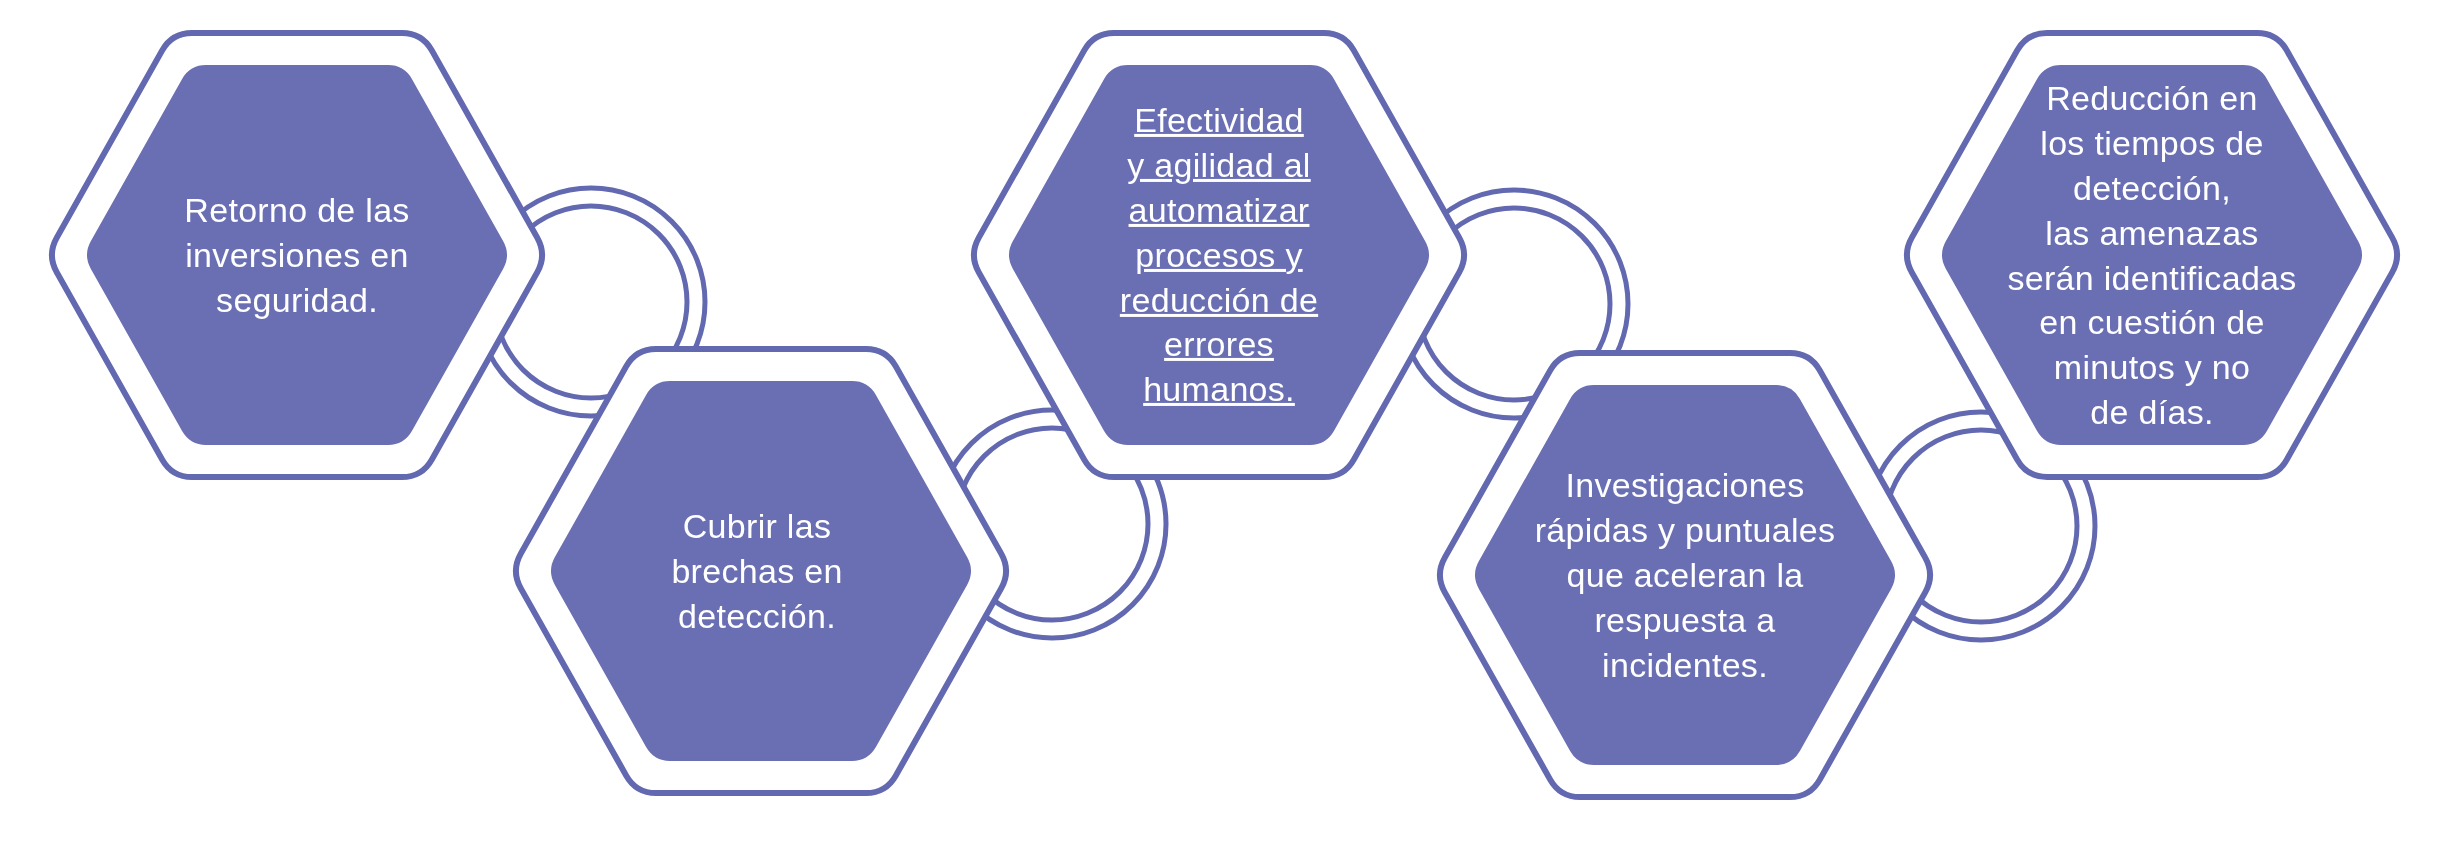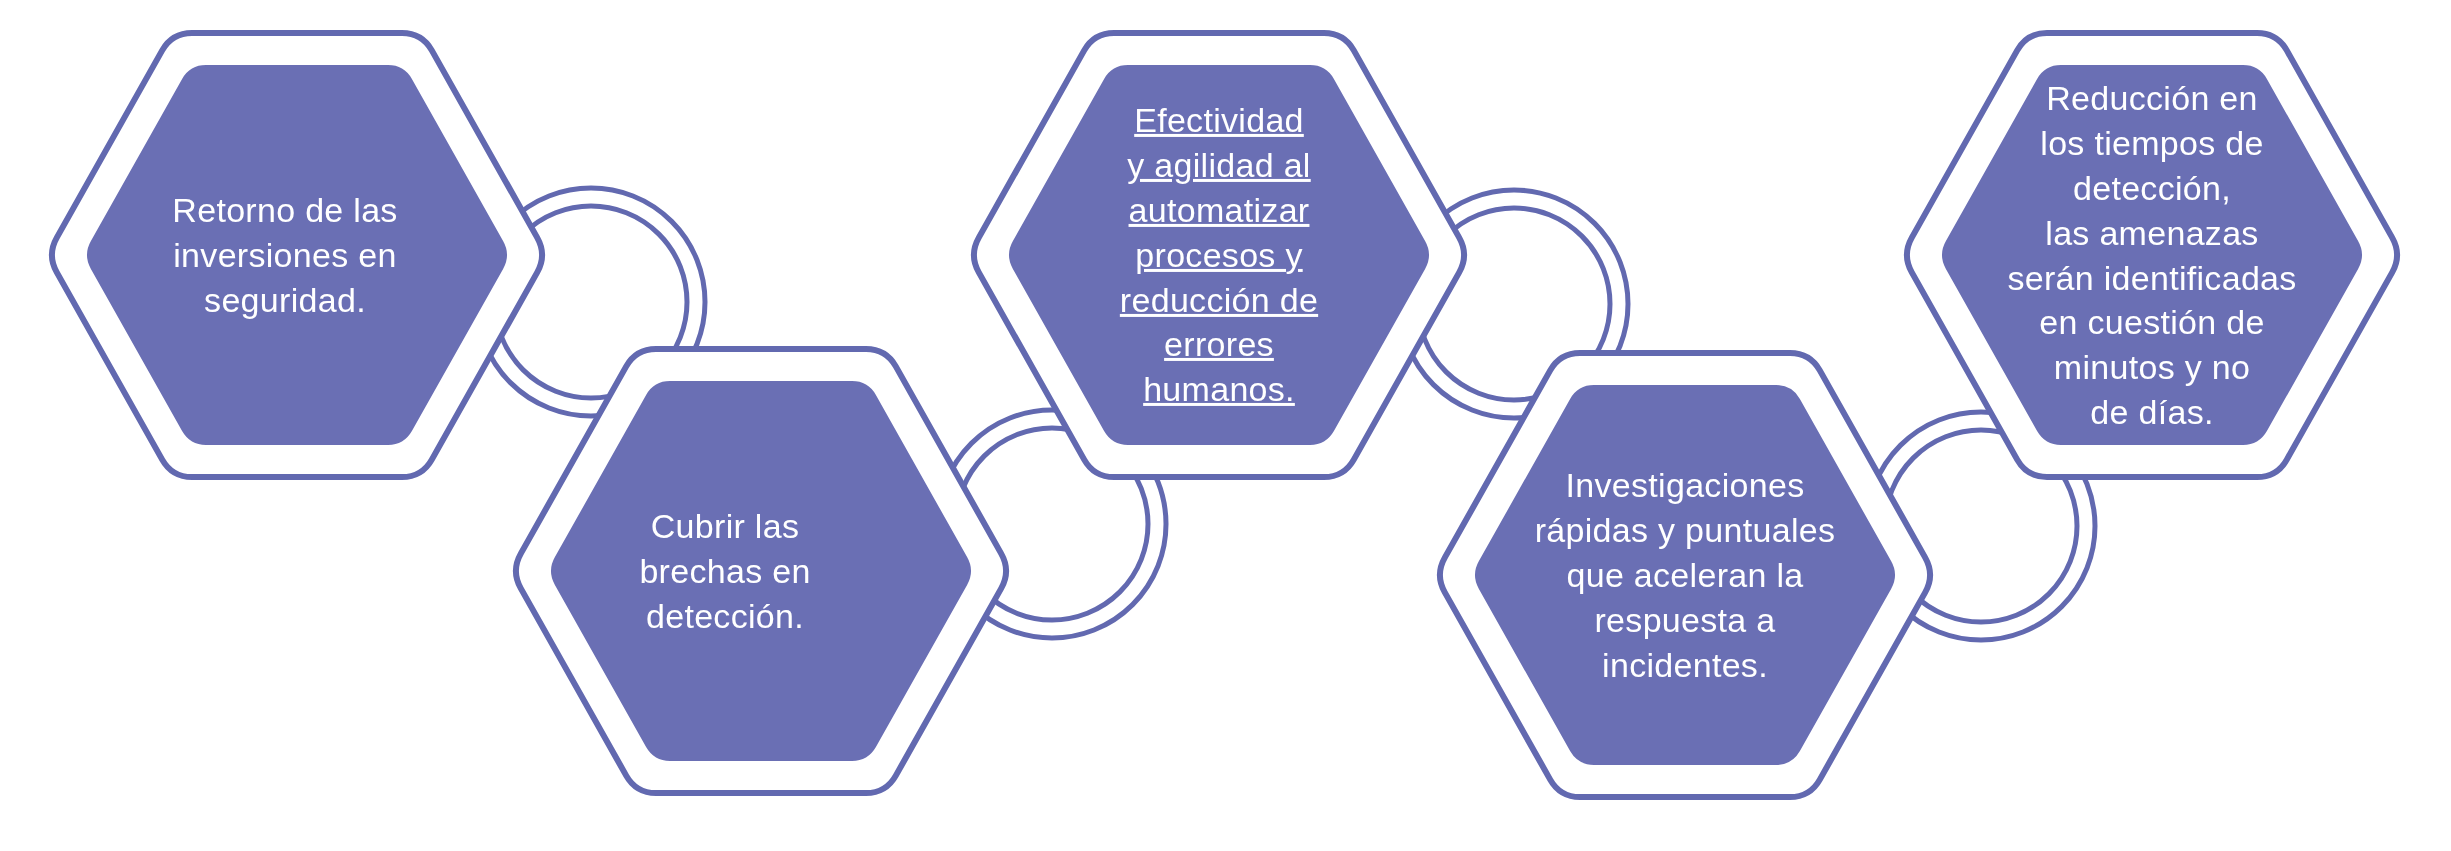--- a/index.html
+++ b/index.html
@@ -84,24 +84,24 @@
       <g>
         <path d="M 1444.8 592.4 Q 1435 575 1444.8 557.6 L 1550.2 370.4 Q 1560 353 1580.0 353.0 L 1790.0 353.0 Q 1810 353 1819.8 370.4 L 1925.2 557.6 Q 1935 575 1925.2 592.4 L 1819.8 779.6 Q 1810 797 1790.0 797.0 L 1580.0 797.0 Q 1560 797 1550.2 779.6 Z" class="hex-outline"></path>
         <path d="M 1478.9 588.9 Q 1471 575 1478.9 561.1 L 1570.1 398.9 Q 1578 385 1594.0 385.0 L 1776.0 385.0 Q 1792 385 1799.9 398.9 L 1891.1 561.1 Q 1899 575 1891.1 588.9 L 1799.9 751.1 Q 1792 765 1776.0 765.0 L 1594.0 765.0 Q 1578 765 1570.1 751.1 Z" class="hex-fill"></path>
       </g>
       <g>
         <path d="M 1911.8 272.4 Q 1902 255 1911.8 237.6 L 2017.2 50.4 Q 2027 33 2047.0 33.0 L 2257.0 33.0 Q 2277 33 2286.8 50.4 L 2392.2 237.6 Q 2402 255 2392.2 272.4 L 2286.8 459.6 Q 2277 477 2257.0 477.0 L 2047.0 477.0 Q 2027 477 2017.2 459.6 Z" class="hex-outline"></path>
         <path d="M 1945.9 268.9 Q 1938 255 1945.9 241.1 L 2037.1 78.9 Q 2045 65 2061.0 65.0 L 2243.0 65.0 Q 2259 65 2266.9 78.9 L 2358.1 241.1 Q 2366 255 2358.1 268.9 L 2266.9 431.1 Q 2259 445 2243.0 445.0 L 2061.0 445.0 Q 2045 445 2037.1 431.1 Z" class="hex-fill"></path>
       </g>
     </svg>
 
-  <div class="hex-label" style="left:285px;  top:255px;">Retorno de las
+  <div class="hex-label" style="left:297px;  top:255px;">Retorno de las
 inversiones en
 seguridad.</div>
-  <div class="hex-label" style="left:725px;  top:571px;text-align:center;">Cubrir las
+  <div class="hex-label" style="left:757px;  top:571px;text-align:center;">Cubrir las
 brechas en
 detección.</div>
   <div class="hex-label" style="left:1219px; top:255px;text-decoration:underline;">Efectividad
 y agilidad al
 automatizar
 procesos y
 reducción de
 errores
 humanos.</div>
   <div class="hex-label" style="left:1685px; top:575px;">Investigaciones

